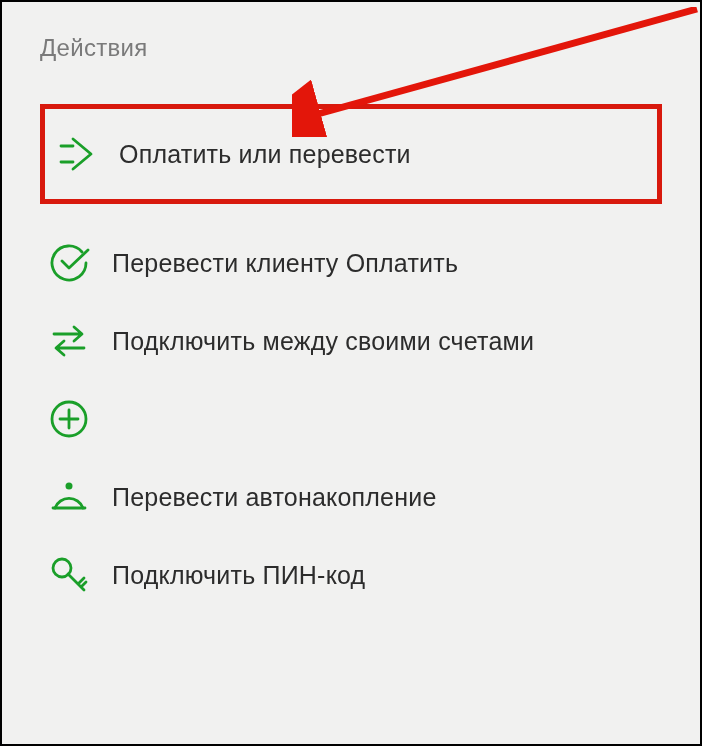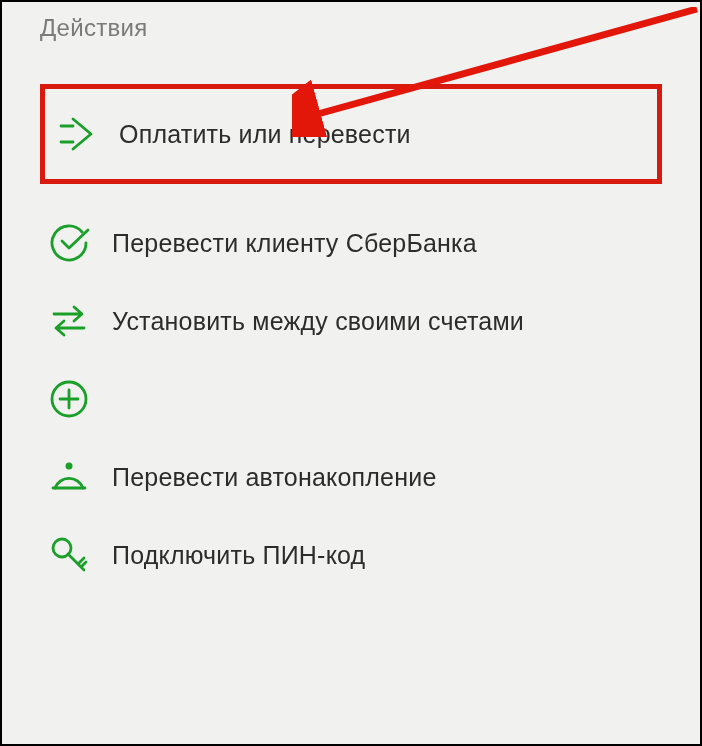--- a/index.html
+++ b/index.html
@@ -10,21 +10,21 @@
     body {
       width: 702px;
       height: 746px;
       background: #f1f1f0;
       font-family: -apple-system, BlinkMacSystemFont, 'Segoe UI', Arial, sans-serif;
       border: 2px solid #000;
       position: relative;
       overflow: hidden;
     }
     .container {
-      padding: 12px 38px;
+      padding: 32px 38px;
     }
     .section-title {
       font-size: 24px;
       color: #7a7a7a;
       font-weight: 400;
       margin-bottom: 50px;
       letter-spacing: 0.3px;
     }
     .action-list {
       display: flex;
@@ -89,31 +89,31 @@
       <span class="action-label">Оплатить или перевести</span>
     </div>
 
     <div class="action-item">
       <span class="action-icon">
         <svg viewBox="0 0 42 42" fill="none" stroke="#1a9f29" stroke-width="2.8" stroke-linecap="round" stroke-linejoin="round">
           <path d="M38 21 A17 17 0 1 1 34 10"></path>
           <path d="M14 19 L21 26 L40 8"></path>
         </svg>
       </span>
-      <span class="action-label">Перевести клиенту СберБанка</span>
+      <span class="action-label">Перевести клиенту Оплатить</span>
     </div>
 
     <div class="action-item">
       <span class="action-icon">
         <svg viewBox="0 0 42 42" fill="none" stroke="#1a9f29" stroke-width="2.8" stroke-linecap="round" stroke-linejoin="round">
           <path d="M6 14 L32 14 M26 7 L34 14 L26 21"></path>
           <path d="M36 28 L10 28 M16 21 L8 28 L16 35"></path>
         </svg>
       </span>
-      <span class="action-label">Установить между своими счетами</span>
+      <span class="action-label">Подключить между своими счетами</span>
     </div>
 
     <div class="action-item">
       <span class="action-icon">
         <svg viewBox="0 0 42 42" fill="none" stroke="#1a9f29" stroke-width="2.8" stroke-linecap="round" stroke-linejoin="round">
           <circle cx="21" cy="21" r="17"></circle>
           <path d="M21 12 L21 30 M12 21 L30 21"></path>
         </svg>
       </span>
     </div>

